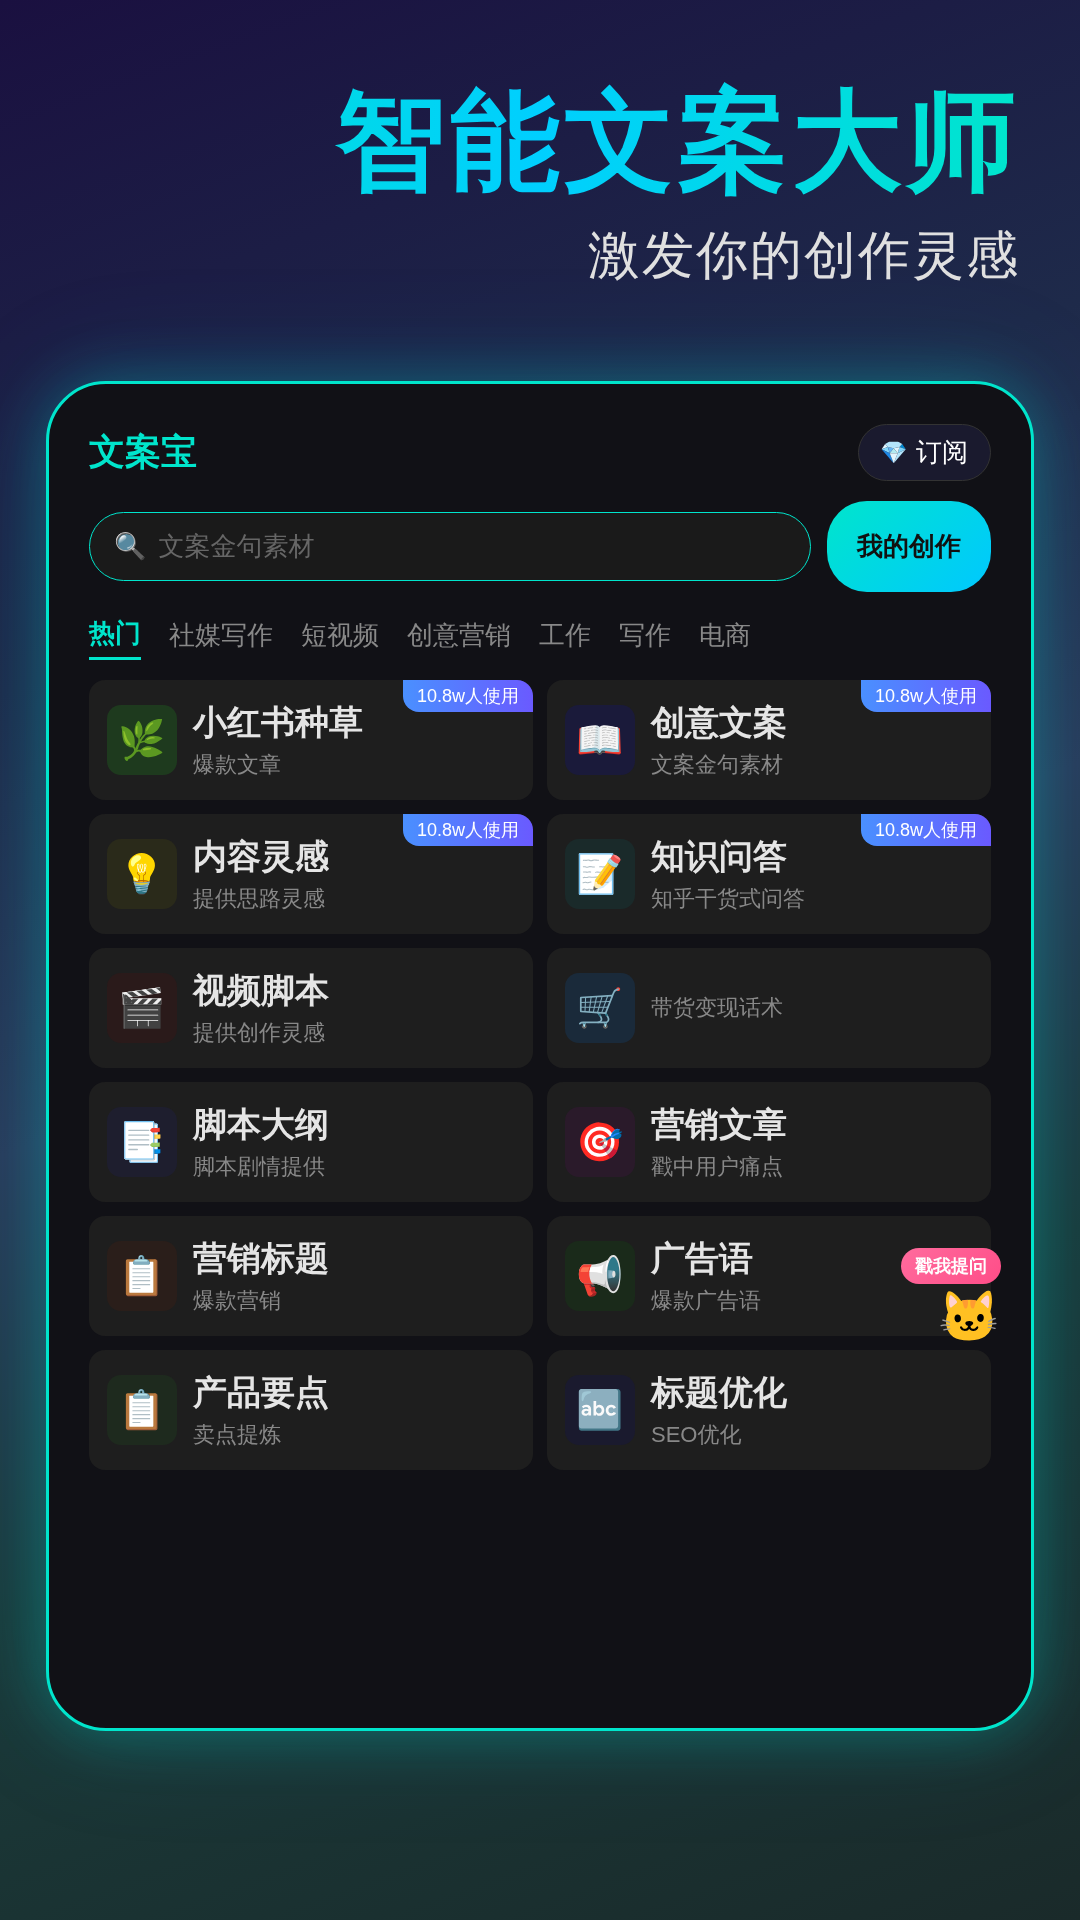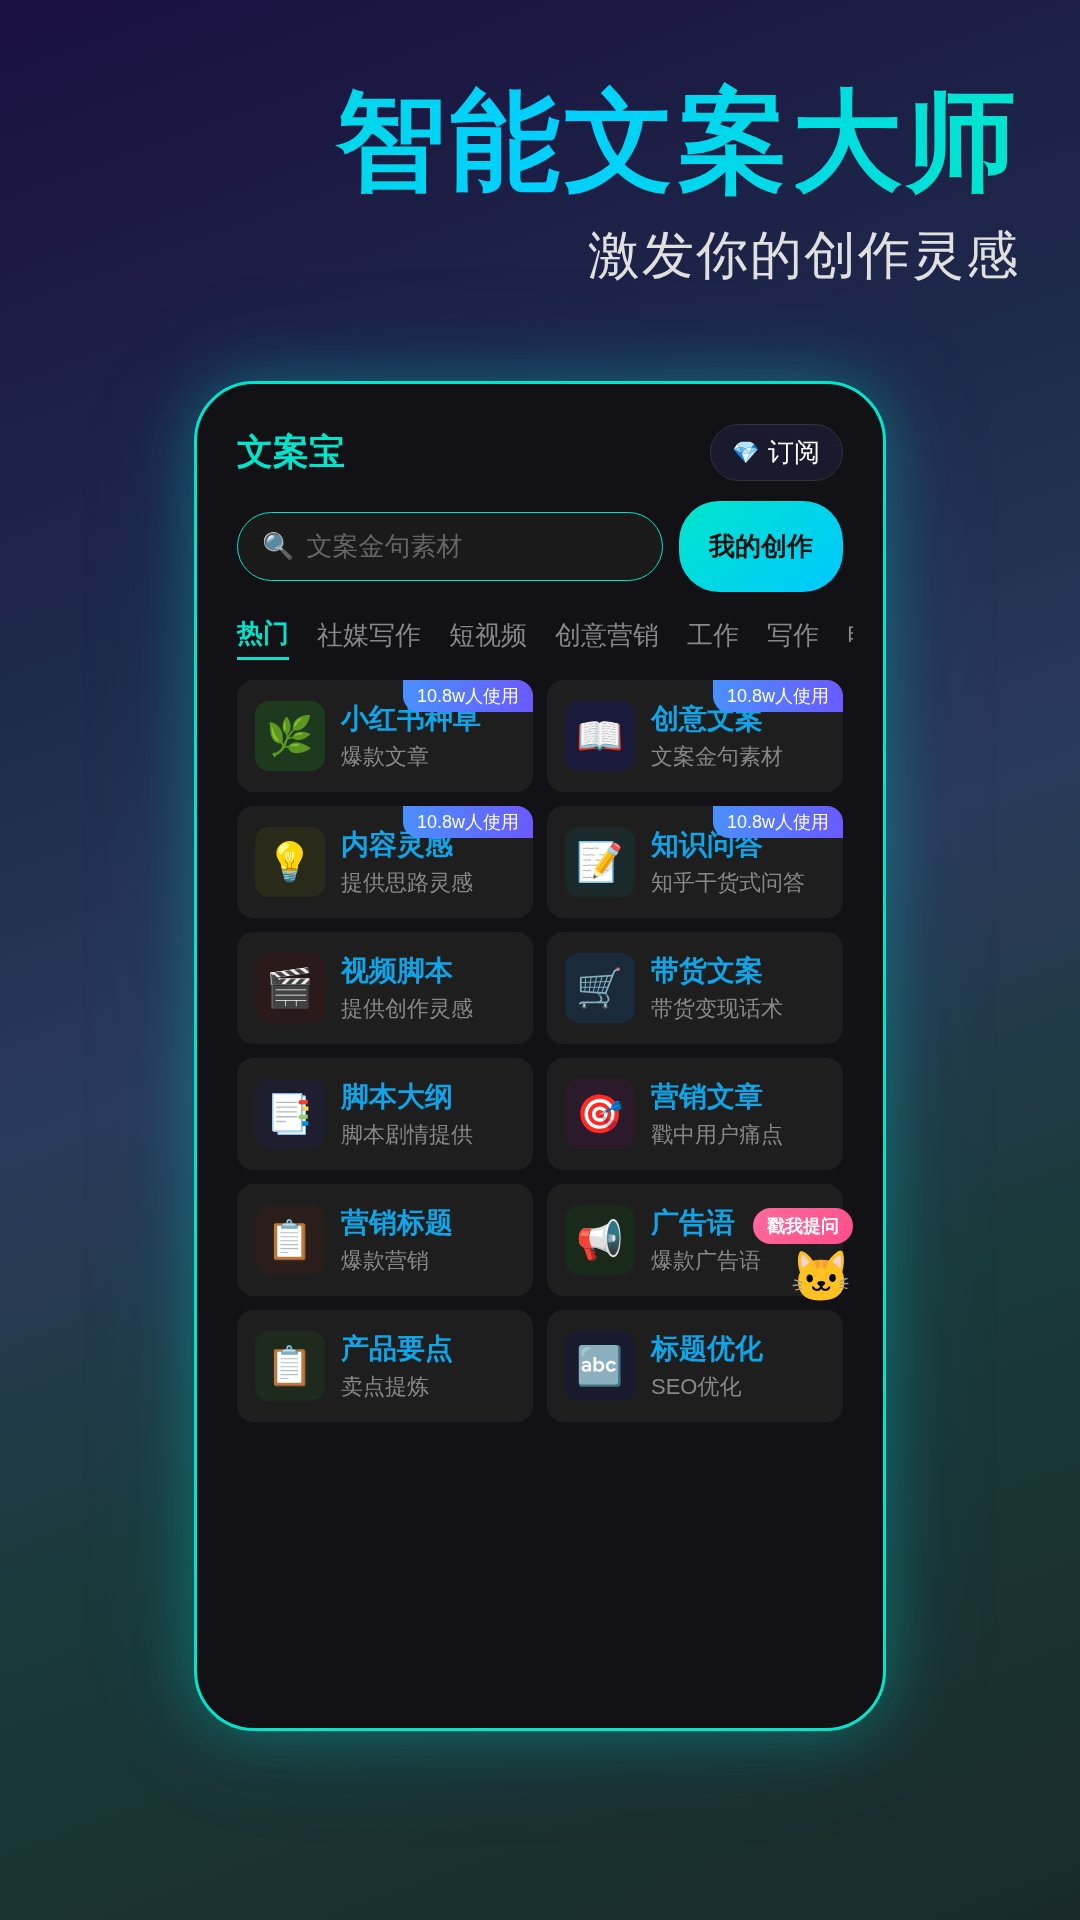--- a/index.html
+++ b/index.html
@@ -32,21 +32,21 @@
       font-size: 52px;
       color: #e0e0e0;
       font-weight: 400;
       margin-top: 20px;
       letter-spacing: 2px;
     }
 
     
     .phone-container {
       margin: 50px auto 0;
-      width: 692px;
+      width: 988px;
       min-height: 1350px;
       border-radius: 60px;
       border: 3px solid #00e5cc;
       background: #111116;
       padding: 40px 30px 40px;
       position: relative;
       box-shadow: 0 0 60px rgba(0, 229, 204, 0.3), 0 0 120px rgba(0, 150, 200, 0.15);
     }
 
     
@@ -171,23 +171,23 @@
       align-items: center;
       justify-content: center;
       font-size: 38px;
       flex-shrink: 0;
     }
 
     .card-text {
       flex: 1;
     }
     .card-title {
-      font-size: 28px;
+      font-size: 34px;
       font-weight: 600;
-      color: #0ea5e9;
+      color: #e5e5e5;
       margin-bottom: 4px;
     }
     .card-subtitle {
       font-size: 22px;
       color: #888;
     }
   </style>
 </head>
 <body>
 
@@ -272,21 +272,20 @@
     <div class="card-text">
       <div class="card-title">视频脚本</div>
       <div class="card-subtitle">提供创作灵感</div>
     </div>
   </div>
       <div class="card">
     <div class="card-icon" style="background:#1a2a3a">
       🛒
     </div>
     <div class="card-text">
-      <div class="card-title">带货文案</div>
       <div class="card-subtitle">带货变现话术</div>
     </div>
   </div>
       <div class="card">
     <div class="card-icon" style="background:#1e1e2e">
       📑
     </div>
     <div class="card-text">
       <div class="card-title">脚本大纲</div>
       <div class="card-subtitle">脚本剧情提供</div>

